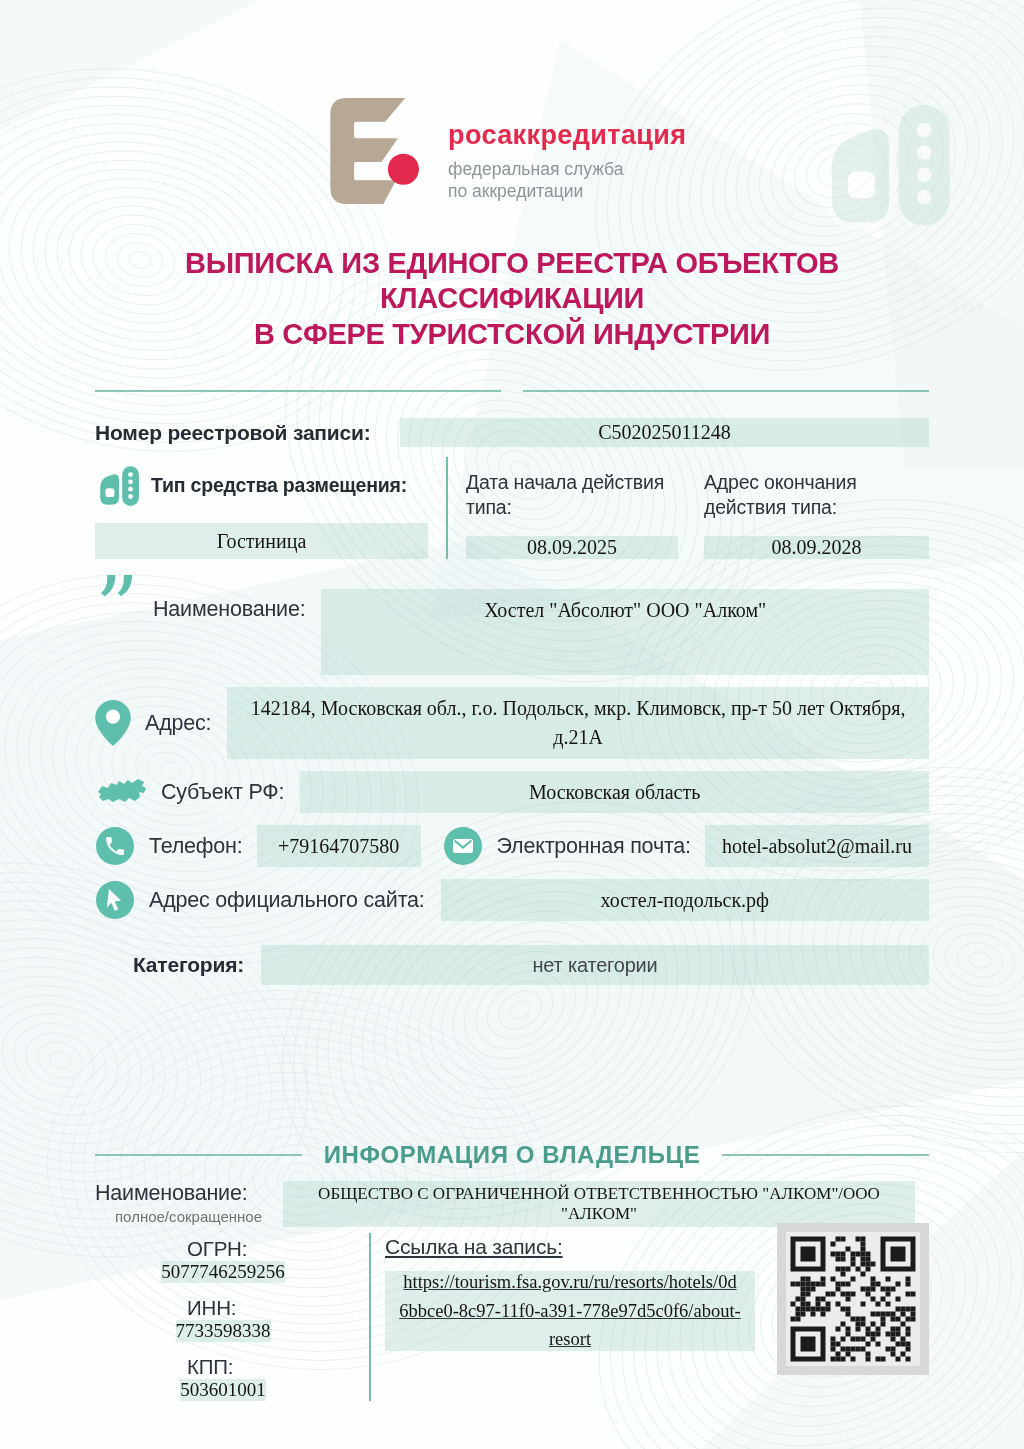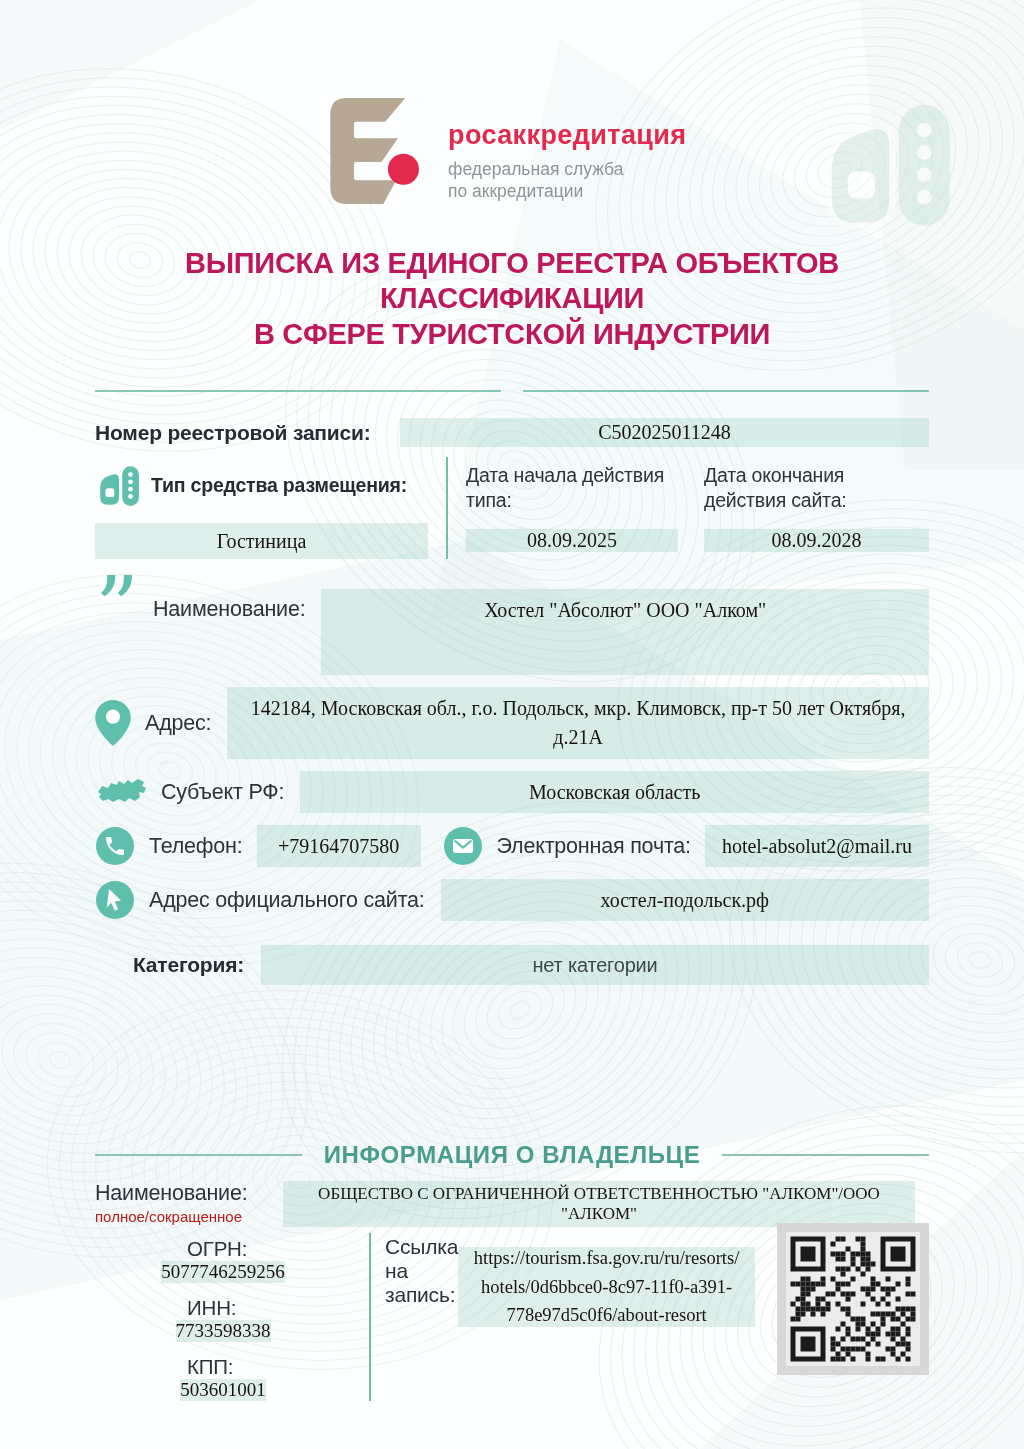--- a/index.html
+++ b/index.html
@@ -38,21 +38,21 @@
   .rowA .box{flex:1;height:29px;}
 
   .rowB{display:flex;margin-top:10px;}
   .colType{width:333px;display:flex;flex-direction:column;}
   .colType .hd{display:flex;align-items:center;gap:10px;height:56px;}
   .colType .hd .lbl{font-size:19.5px;}
   .colType .box{height:36px;margin-top:10px;}
   .rowB .gap{width:18px;}
   .colDates{flex:1;display:flex;gap:26px;}
   .dcol{flex:1;display:flex;flex-direction:column;}
-  .dcol .lbl{font-size:19.5px;line-height:1.28;height:56px;display:flex;align-items:flex-end;padding-bottom:6px;}
+  .dcol .lbl{font-size:19.5px;line-height:1.28;height:56px;display:flex;align-items:flex-end;padding-bottom:6px;margin-top:7px;}
   .dcol .box{height:23px;margin-top:10px;}
   .dcol:first-child{flex:0 0 212px;}
 
   .rowIc{display:flex;align-items:center;margin-top:12px;}
   .rowIc .lbl{font-size:21.5px;margin-left:14px;white-space:nowrap;}
   .rowName{align-items:flex-start;margin-top:30px;}
   .rowName .boxTall{flex:1;height:76px;align-items:flex-start;padding-top:10px;margin-left:16px;}
   .rowAddr .box{flex:1;height:72px;margin-left:16px;padding:0 10px;line-height:1.45;}
   .rowE .box{flex:1;height:42px;margin-left:16px;}
   .rowF .box-phone{width:164px;height:42px;margin-left:14px;}
@@ -63,30 +63,30 @@
   .rowH{display:flex;align-items:center;margin-top:24px;margin-left:38px;}
   .rowH .lbl{width:128px;font-size:21px;}
   .rowH .box{flex:1;height:40px;font-family:"Liberation Sans",sans-serif;
              font-size:20px;color:#40474e;letter-spacing:-.2px;}
 
   
   .sec-owner{margin-top:156px;}
   .rowOwnName{display:flex;margin-top:12px;align-items:flex-start;}
   .ownLbl{width:188px;}
   .ownLbl .lbl{font-size:21.5px;}
-  .ownLbl .sub{font-size:15px;color:#b91c1c;margin-top:2px;}
+  .ownLbl .sub{font-size:15px;color:#737373;margin-top:2px;margin-left:20px;}
   .rowOwnName .box{flex:1;height:46px;font-size:17px;margin-right:14px;}
 
   .rowReg{display:flex;margin-top:6px;}
   .colCodes{width:256px;display:flex;flex-direction:column;gap:13px;padding-top:4px;}
   .codeline{display:flex;align-items:center;flex-direction:column;}
   .codeline .lbl{width:72px;font-size:20.5px;}
   .codeline .box{flex:1;height:35px;font-size:19px;}
   .rowReg .vdiv{margin:0 14px 0 18px;}
-  .colLink{flex:1;display:flex;flex-direction:row;padding-top:2px;}
+  .colLink{flex:1;display:flex;flex-direction:column;padding-top:2px;text-decoration:underline;}
   .colLink .lbl{font-size:21px;}
   .colLink .box{margin-top:12px;height:80px;font-size:18.5px;line-height:1.55;
                 padding:0 14px;overflow-wrap:anywhere;}
   .qrwrap{width:152px;height:152px;margin-left:22px;margin-top:-10px;flex:0 0 auto;}
 
   .quote-glyph{font-family:"DejaVu Serif",serif;font-size:86px;line-height:38px;height:38px;
                color:#5fbfad;display:block;overflow:visible;width:44px;}
 </style>
 </head>
 <body>
@@ -376,21 +376,21 @@
       </div>
       <div class="gap"></div>
       <div class="vdiv"></div>
       <div class="gap"></div>
       <div class="colDates">
         <div class="dcol">
           <div class="lbl">Дата начала действия типа:</div>
           <div class="box">08.09.2025</div>
         </div>
         <div class="dcol">
-          <div class="lbl">Дата окончания действия сайта:</div>
+          <div class="lbl">Адрес окончания действия типа:</div>
           <div class="box">08.09.2028</div>
         </div>
       </div>
     </div>
 
     <div class="rowIc rowName">
       <span class="quote-glyph ic">”</span>
       <div class="lbl" style="margin-top:8px;">Наименование:</div>
       <div class="box boxTall">Хостел "Абсолют" ООО "Алком"</div>
     </div>

